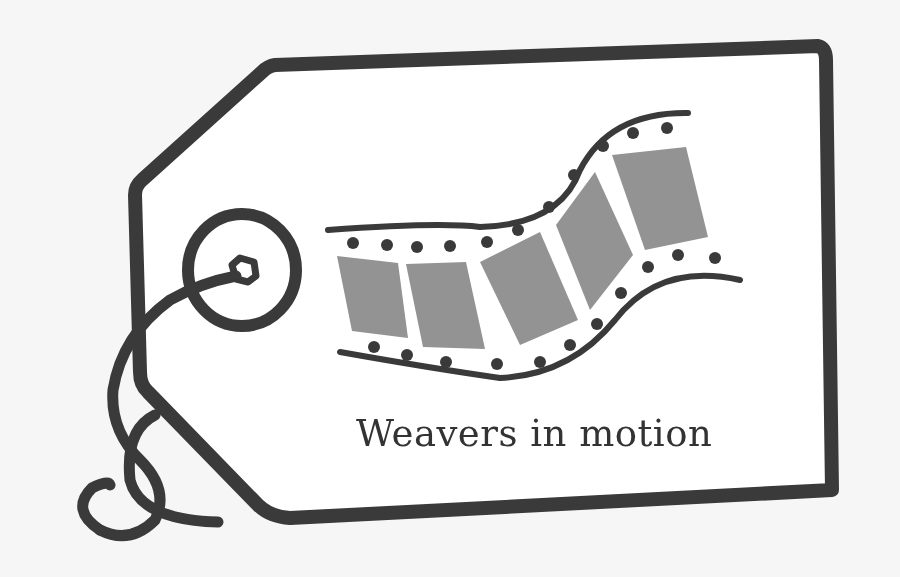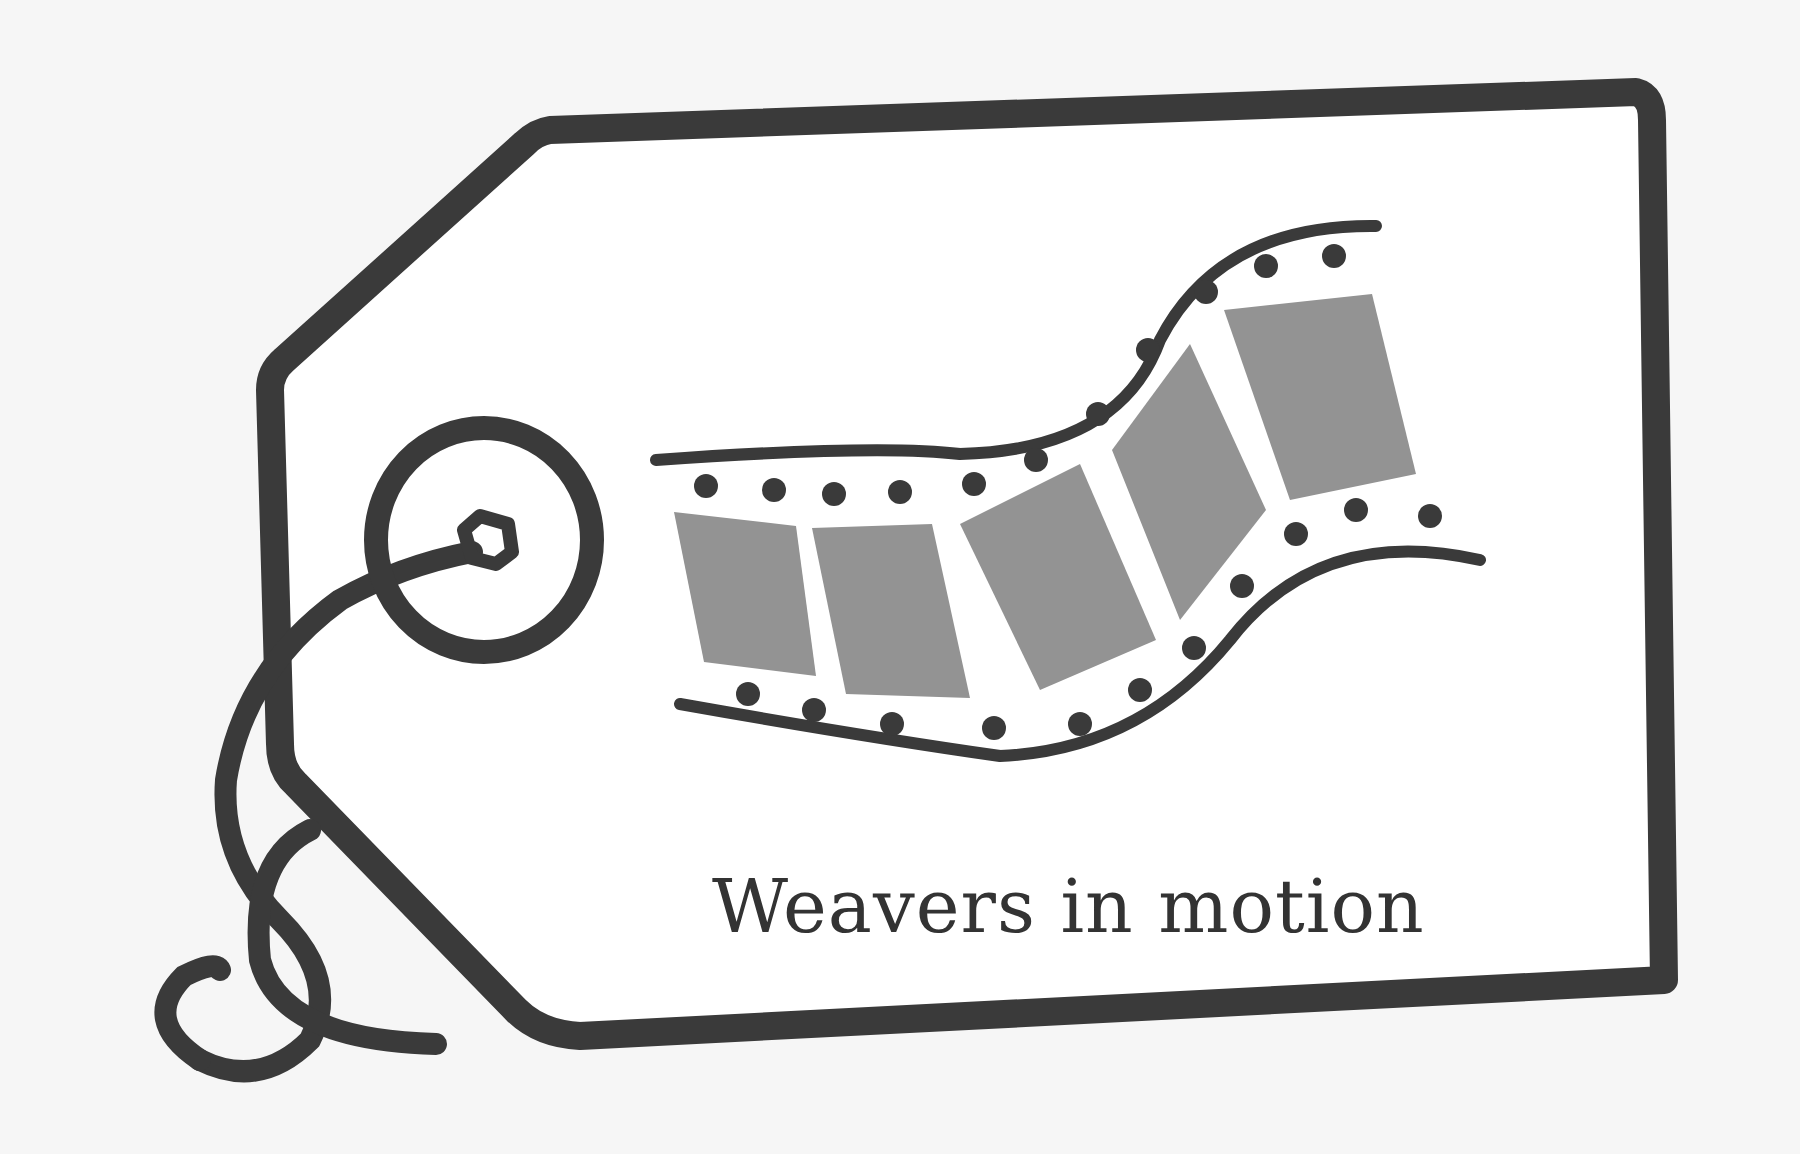--- a/index.html
+++ b/index.html
@@ -1,19 +1,19 @@
 <!DOCTYPE html>
 <html><head>
 <meta charset="utf-8">
 <style>
   html, body { margin:0; padding:0; }
   body { width:900px; height:577px; background:#f6f6f6; overflow:hidden; position:relative; }
   .logo { position:absolute; left:0; top:0; width:900px; height:577px; }
   .caption {
-    position:absolute; left:356px; top:432px;
+    position:absolute; left:356px; top:412px;
     font-family:"DejaVu Serif", serif; font-size:37px; color:#333333;
     letter-spacing:0.5px; white-space:nowrap;
   }
 </style>
 </head>
 <body>
 
 <svg class="logo" viewBox="0 0 900 577" xmlns="http://www.w3.org/2000/svg">
 
   <path d="M275,65 L818,46 Q826,48 826,60 L832,490 L290,518 Q270,517 258,505 L148,392 Q140,385 140,372 L135,195 Q135,186 142,180 L262,72 Q268,66 275,65 Z" fill="#ffffff" stroke="#3a3a3a" stroke-width="14" stroke-linejoin="round"></path>

